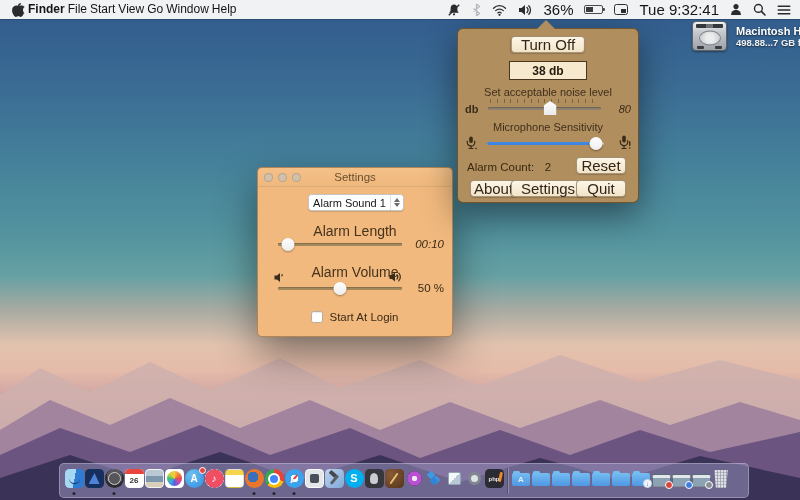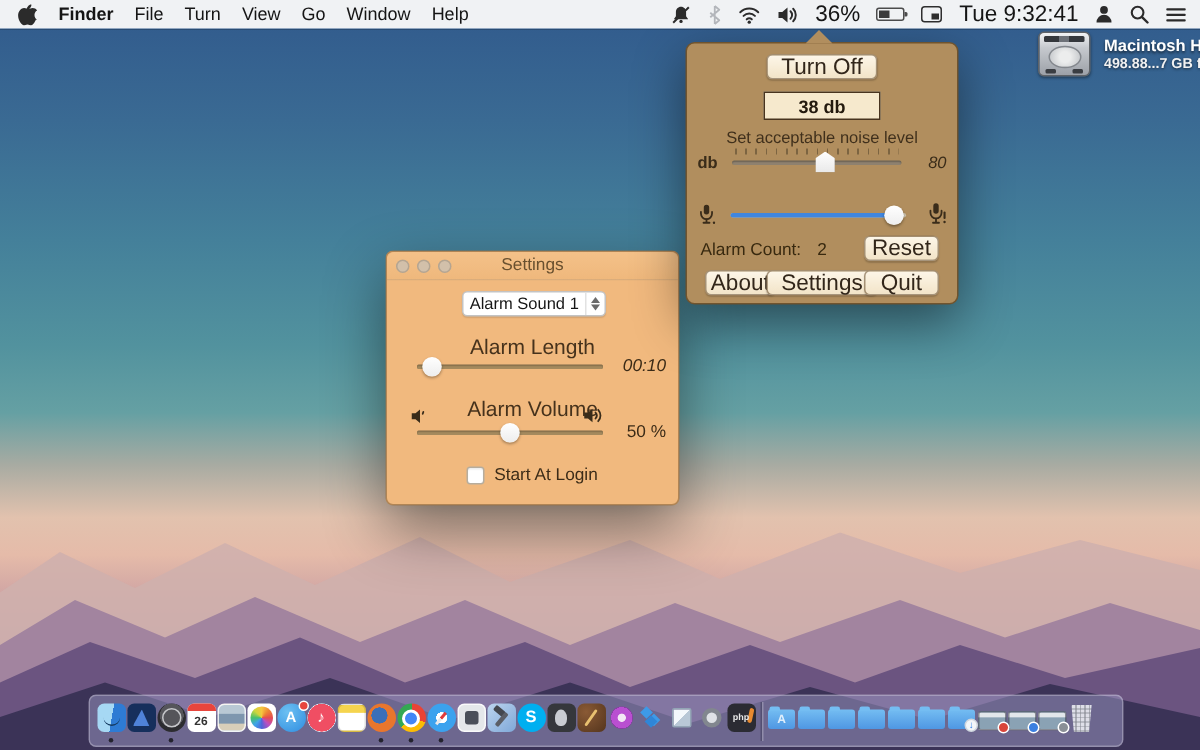--- a/index.html
+++ b/index.html
@@ -10,21 +10,21 @@
   .wallpaper{position:absolute;inset:0;
     background:linear-gradient(180deg,
       #30598c 0%, #3a6a93 16%, #44809a 32%, #52929e 46%, #65a0a3 55%,
       #a8aba2 62%, #e2c2ae 69%, #e5bba9 74%, #cda2a3 80%, #9c7f99 90%, #6f5881 100%);}
   .wallpaper svg{position:absolute;inset:0;width:100%;height:100%;}
 
   
   .menubar{position:absolute;left:0;top:0;width:800px;height:19px;background:rgba(247,247,248,.97);
     display:flex;align-items:center;justify-content:space-between;z-index:50;
     box-shadow:0 1px 0 rgba(0,0,0,.18);font-size:12px;color:#151515;}
-  .mb-left{display:flex;align-items:center;gap:14px;padding-left:12px;height:100%;}
+  .mb-left{display:flex;align-items:center;gap:3px;padding-left:12px;height:100%;}
   .mb-item{line-height:19px;}
   .mb-item.bold{font-weight:700;}
   .mb-right{display:flex;align-items:center;gap:11px;padding-right:9px;height:100%;}
   .mb-text{font-size:15px;white-space:nowrap;}
   .mb-ic{display:flex;align-items:center;}
   .batt{width:19px;height:9px;border:1px solid #4c4c4c;border-radius:2px;position:relative;}
   .batt::before{content:'';position:absolute;left:1px;top:1px;bottom:1px;width:36%;background:#3c3c3c;}
   .batt::after{content:'';position:absolute;right:-3px;top:2px;width:2px;height:3px;background:#4c4c4c;border-radius:0 1px 1px 0;}
   .istat{width:14px;height:11px;border:1.4px solid #2e2e2e;border-radius:2.5px;position:relative;}
   .istat::after{content:'';position:absolute;right:1.5px;bottom:1.5px;width:5px;height:4px;background:#2e2e2e;}
@@ -215,21 +215,21 @@
 
   <div class="menubar">
     <div class="mb-left">
       <span class="mb-ic">
         <svg width="13" height="15" viewBox="0 0 14 16">
             <path class="fill" d="M9.6 1.1c.1.9-.3 1.8-.9 2.4-.6.7-1.5 1.2-2.4 1.1-.1-.9.4-1.8.9-2.4.6-.7 1.7-1.2 2.4-1.1zM12.8 12c-.3.8-.5 1.1-.9 1.8-.6 1-1.5 2.2-2.6 2.2-1 0-1.2-.6-2.5-.6s-1.6.6-2.5.6c-1.1 0-1.9-1.1-2.6-2C-.2 11.2-.4 7.6 1 5.7c.8-1.3 2.2-2.1 3.4-2.1 1.3 0 2.1.7 3.1.7 1 0 1.6-.7 3.1-.7 1.1 0 2.3.6 3.1 1.7-2.7 1.5-2.3 5.4.1 6.7z"></path>
           </svg>
       </span>
       <span class="mb-item bold">Finder</span>
       <span class="mb-item">File</span>
-      <span class="mb-item">Turn</span>
+      <span class="mb-item">Start</span>
       <span class="mb-item">View</span>
       <span class="mb-item">Go</span>
       <span class="mb-item">Window</span>
       <span class="mb-item">Help</span>
     </div>
     <div class="mb-right">
       <span class="mb-ic">
         <svg width="14" height="14" viewBox="0 0 14 14">
             <path class="fill" d="M7 1.5c2 0 3.4 1.5 3.4 3.7v2.6l1.4 2H2.2l1.4-2V5.2C3.6 3 5 1.5 7 1.5z"></path>
             <circle class="fill" cx="7" cy="11.3" r="1.1"></circle>
@@ -302,20 +302,21 @@
     <button class="pbtn po-turnoff">Turn Off</button>
     <div class="po-db">38 db</div>
     <div class="po-label po-noise-label">Set acceptable noise level</div>
     <span class="po-min">db</span>
     <div class="po-noise-slider">
       <div class="ticks"></div>
       <div class="ntrack"></div>
       <div class="nthumb" style="left: 55%;"></div>
     </div>
     <span class="po-max">80</span>
+    <div class="po-label po-mic-label">Microphone Sensitivity</div>
     <span class="mic-ic po-mic-l">
       <svg width="11" height="14" viewBox="0 0 11 14">
           <rect class="brown" x="3.2" y="0.5" width="3.6" height="6.5" rx="1.8"></rect>
           <path class="brownstroke" d="M1.3 5.2 v1.2 a3.7 3.7 0 0 0 7.4 0 v-1.2"></path>
           <line class="brownstroke" x1="5" y1="10.2" x2="5" y2="12"></line>
           <line class="brownstroke" x1="3" y1="12.5" x2="7" y2="12.5"></line>
           <circle class="brown" cx="10" cy="12.5" r="0.8"></circle>
         </svg>
     </span>
     <div class="po-mic-slider">

